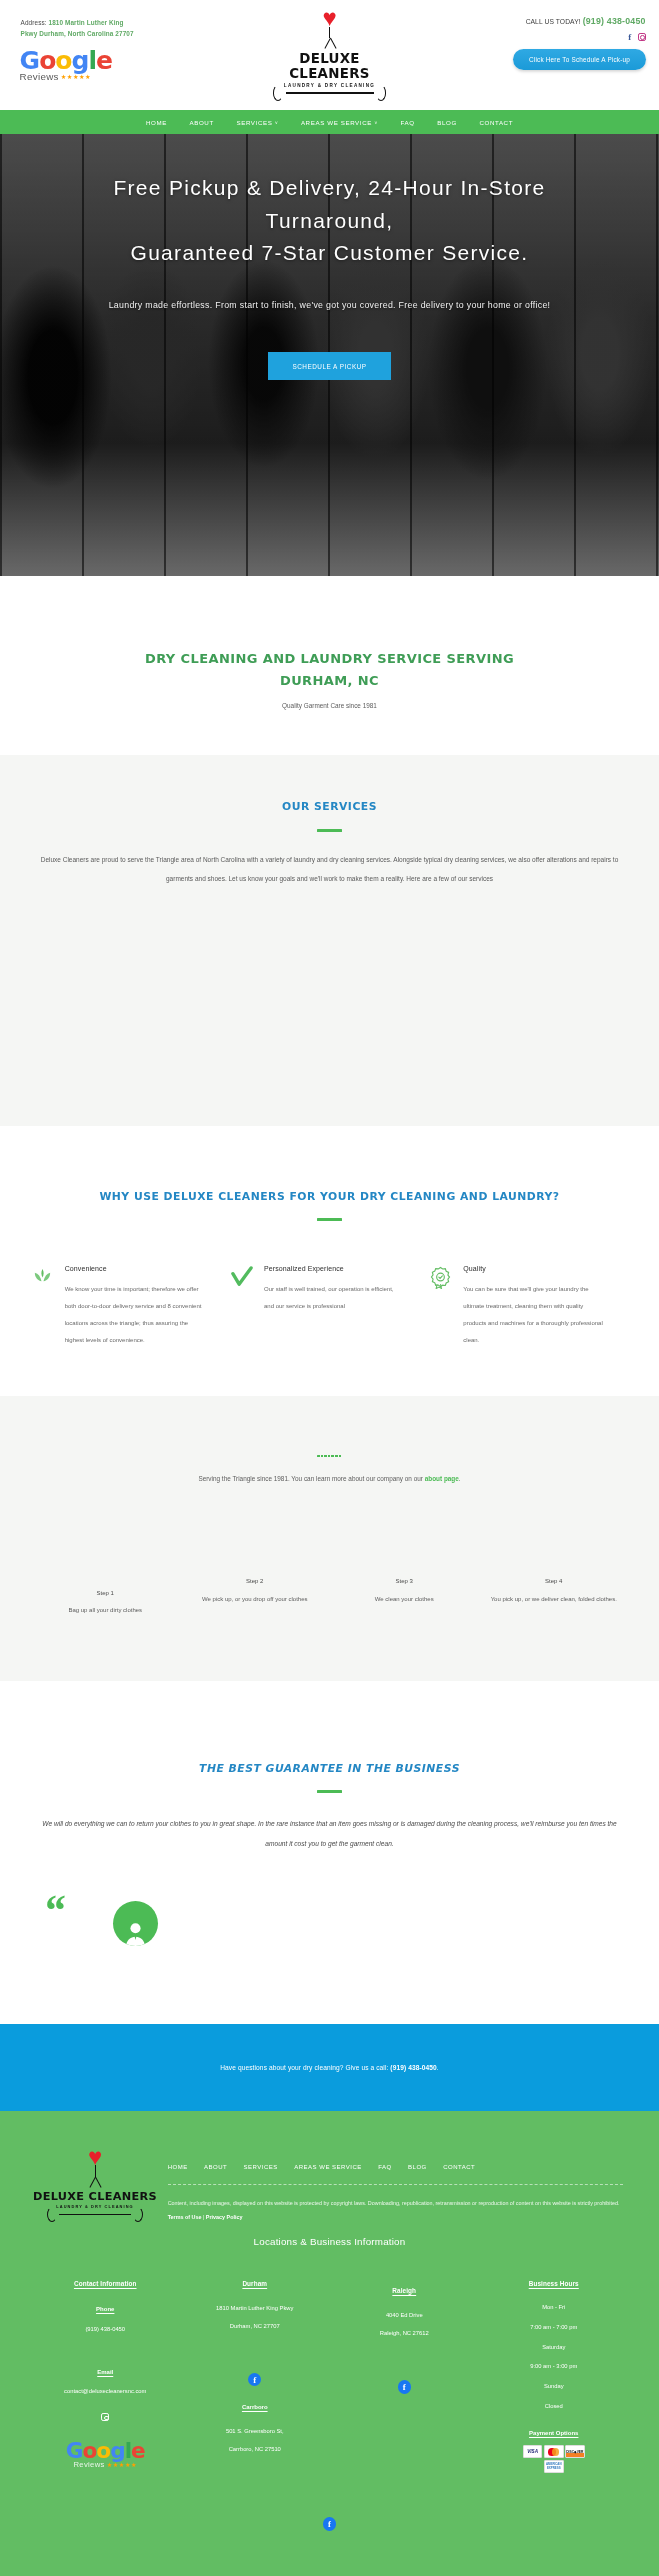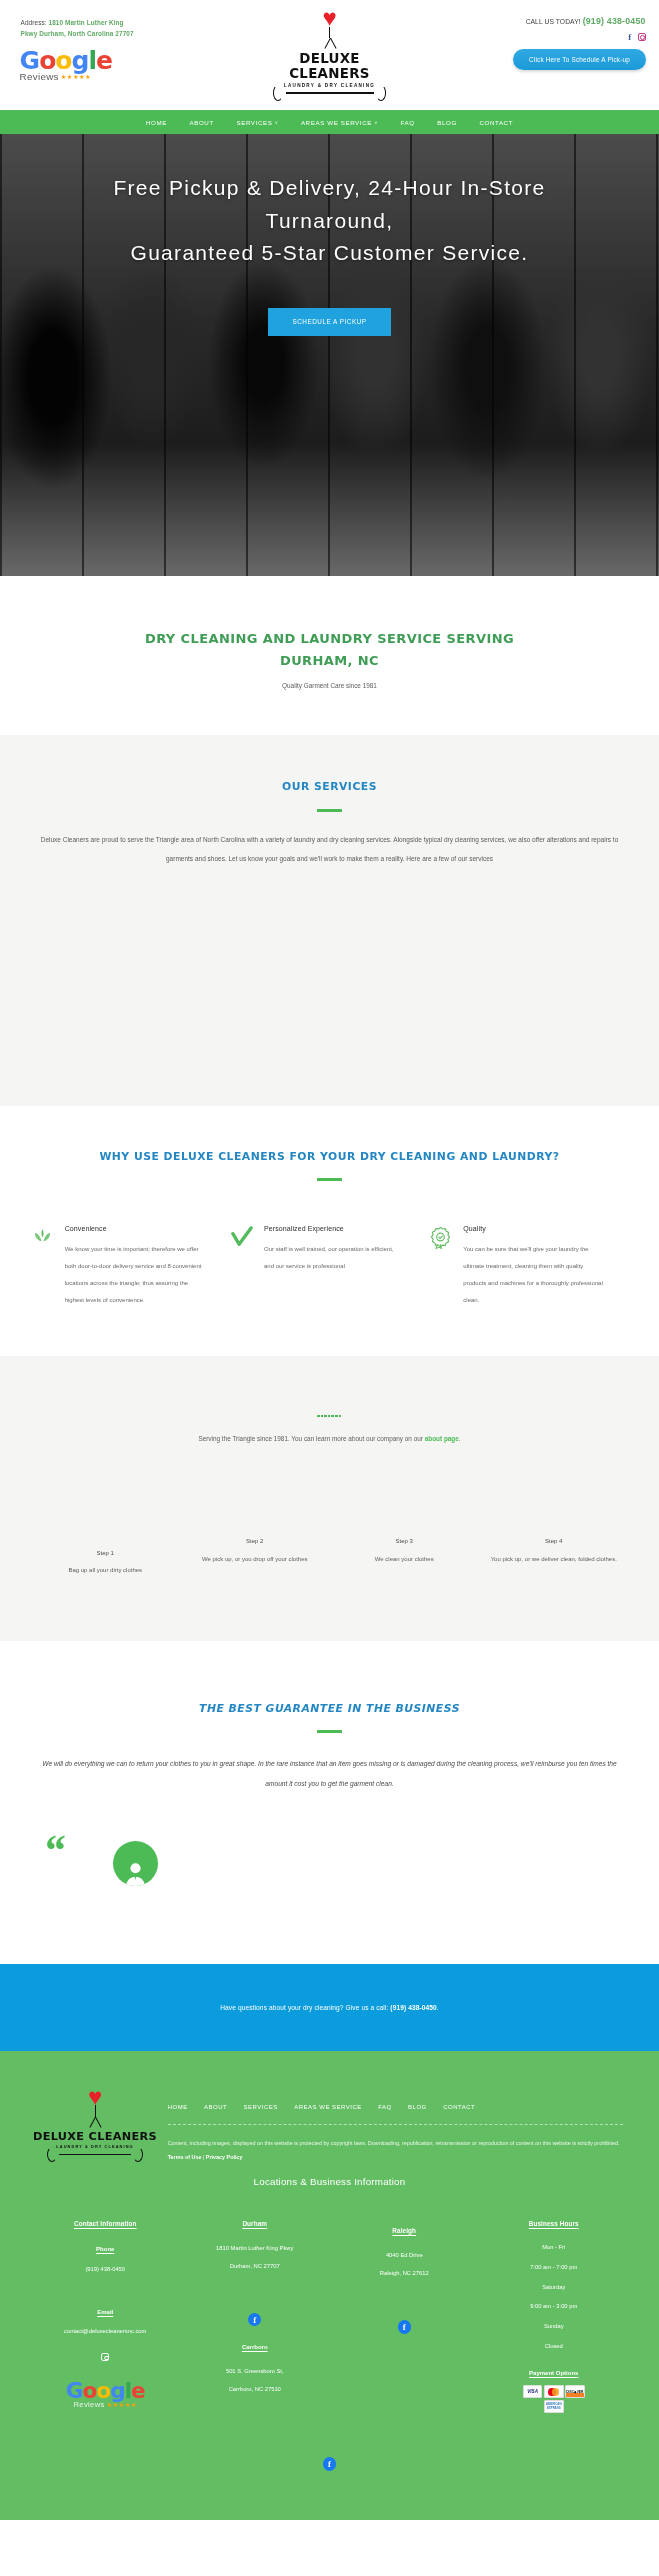--- a/index.html
+++ b/index.html
@@ -147,21 +147,21 @@
   }
   .hero-btn {
     margin-top: 38px; display:inline-block; background:#1FA2DD; color:#fff;
     border:none; cursor:pointer; font-size: 6.4px; letter-spacing: 0.5px;
     padding: 10.8px 24px;
   }
 
   
   .sec { width: 659px; }
   .sec-wrap { width: 598px; margin: 0 auto; }
-  .sec-white { background: #ffffff; }
+  .sec-white { background: #ffffff; margin-top: 20px; }
   .sec-grey  { background: #f5f6f4; }
 
   .h2-green {
     text-align:center; color:#3F9D56; font-size: 13px; font-weight:700;
     letter-spacing: 0.4px; line-height: 1.7; font-family:"DejaVu Sans", sans-serif;
   }
   .h2-blue {
     text-align:center; color:#2487C4; font-size: 10.8px; font-weight:700;
     letter-spacing: 0.5px; font-family:"DejaVu Sans", sans-serif;
   }
@@ -347,22 +347,23 @@
   <div class="nav-item"><span>FAQ</span></div>
   <div class="nav-item"><span>BLOG</span></div>
   <div class="nav-item"><span>CONTACT</span></div>
 </nav>
 
 <section class="hero">
   <div class="hero-bg"></div>
   <div class="hero-content">
     <h1 class="hero-h1">
       <span>Free Pickup &amp; Delivery, 24-Hour In-Store Turnaround,</span><br>
-      <span>Guaranteed 5-Star Customer Service.</span>
+      <span>Guaranteed 7-Star Customer Service.</span>
     </h1>
+    <p class="hero-sub">Laundry made effortless. From start to finish, we've got you covered. Free delivery to your home or office!</p>
     <button class="hero-btn">SCHEDULE A PICKUP</button>
   </div>
 </section>
 
 <section class="sec sec-white intro">
   <div class="sec-wrap">
     <h2 class="h2-green">
       <span>DRY CLEANING AND LAUNDRY SERVICE SERVING</span><br>
       <span>DURHAM, NC</span>
     </h2>

